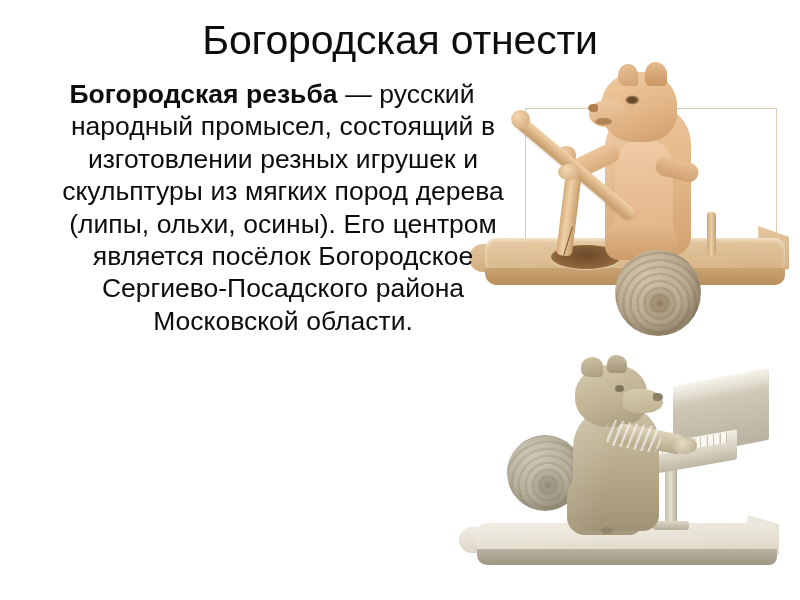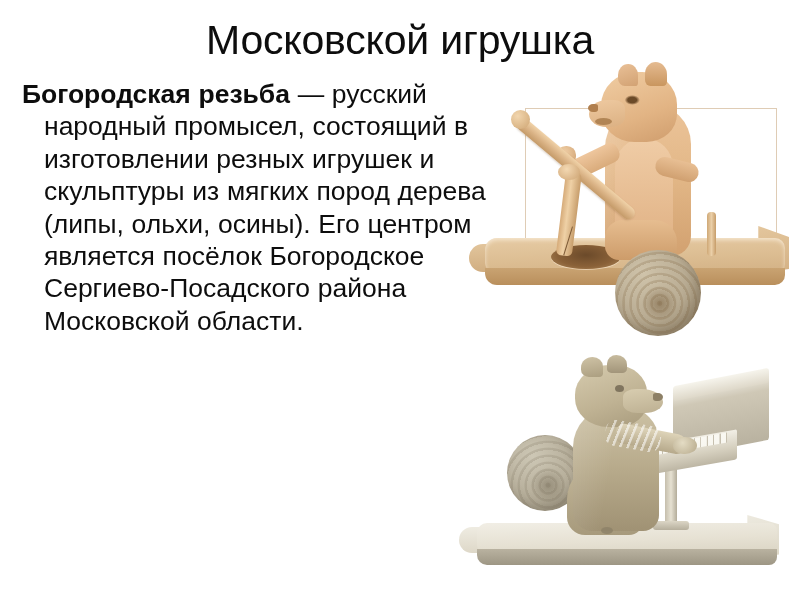--- a/index.html
+++ b/index.html
@@ -45,20 +45,21 @@
     z-index: 30;
   }
   .para {
     font-size: 26.5px;
     line-height: 32.4px;
     color: #0d0d0d;
     text-indent: 0;
     padding-left: 22px;
     margin: 0 0 5px 0;
     word-spacing: 0.3px;
+    text-align: center;
   }
   .para > .first-line-pull {
     margin-left: -22px;
   }
   .para b {
     font-weight: 700;
   }
 
   
   .photo {
@@ -462,19 +463,19 @@
     <div class="obj" id="bb-ear-l"></div>
     <div class="obj" id="bb-ear-r"></div>
     <div class="obj" id="bb-muzzle"></div>
     <div class="obj" id="bb-nose"></div>
     <div class="obj" id="bb-eye"></div>
     <div class="obj" id="bb-arm"></div>
     <div class="obj" id="bb-arm-stripes"></div>
     <div class="obj" id="bb-paw"></div>
   </div>
 
-  <div class="slide-title">Московской игрушка</div>
+  <div class="slide-title">Богородская отнести</div>
 
   <div class="body-text">
     <p class="para"><span class="first-line-pull"><b>Богородская резьба</b><span> — русский народный промысел, состоящий в изготовлении резных игрушек и скульптуры из мягких пород дерева (липы, ольхи, осины). Его центром является посёлок Богородское Сергиево-Посадского района Московской области.</span></span></p>
   </div>
 
 </div>
 
 </body></html>

